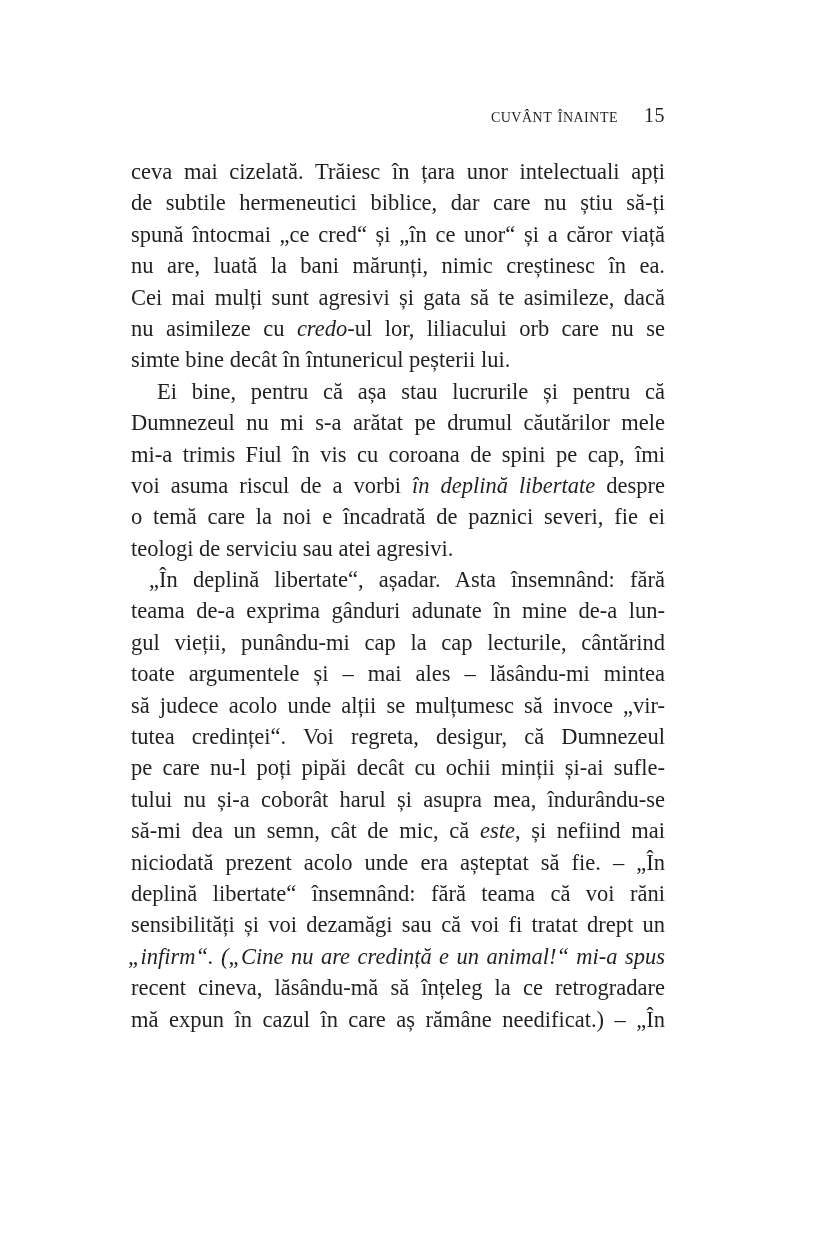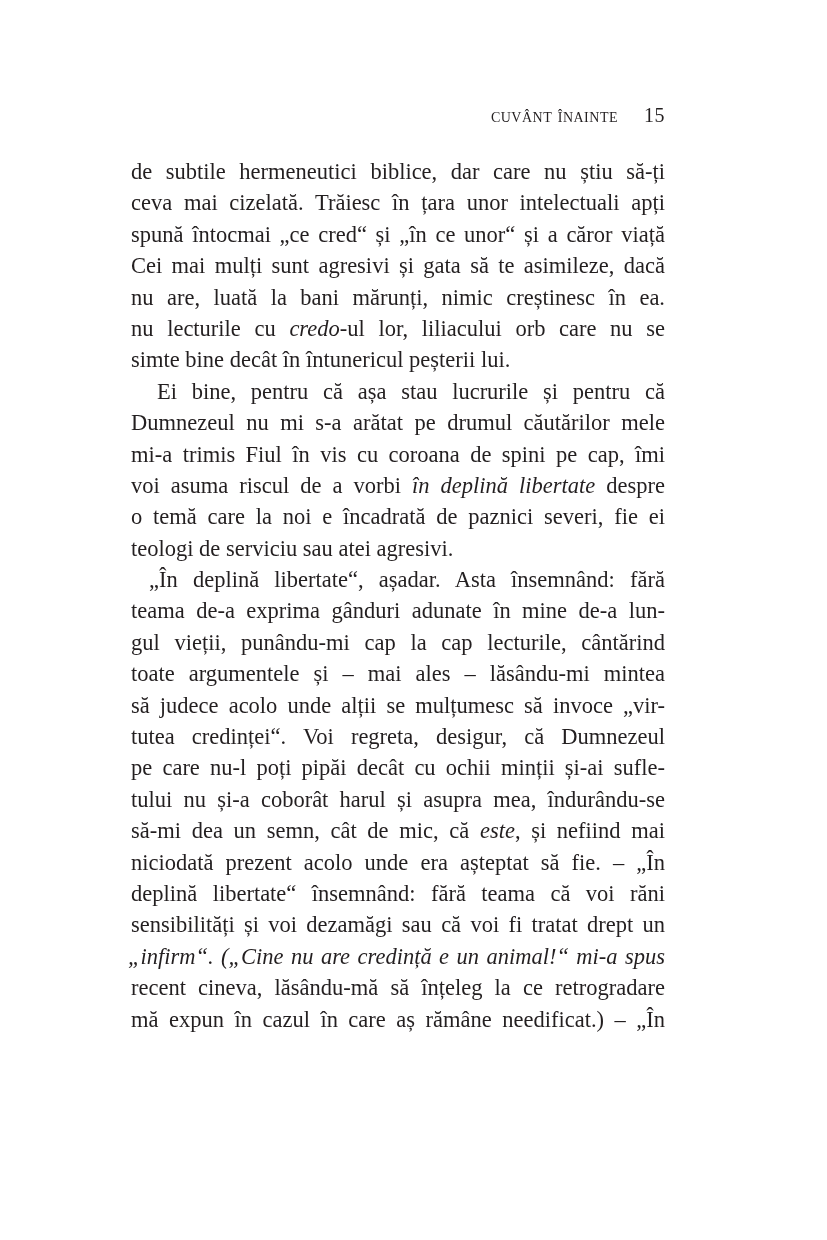--- a/index.html
+++ b/index.html
@@ -30,26 +30,26 @@
 </style>
 </head>
 <body>
 
 <div class="page">
   <div class="running-head">
     <span class="title">Cuvânt înainte</span><span class="pageno">15</span>
   </div>
 
   <div class="body">
+    <span class="line">ceva mai cizelată. Trăiesc în țara unor intelectuali apți</span>
     <span class="line">de subtile hermeneutici biblice, dar care nu știu să-ți</span>
-    <span class="line">ceva mai cizelată. Trăiesc în țara unor intelectuali apți</span>
     <span class="line">spună întocmai „ce cred“ și „în ce unor“ și a căror viață</span>
+    <span class="line">nu are, luată la bani mărunți, nimic creștinesc în ea.</span>
     <span class="line">Cei mai mulți sunt agresivi și gata să te asimileze, dacă</span>
-    <span class="line">nu are, luată la bani mărunți, nimic creștinesc în ea.</span>
-    <span class="line"><span>nu lecturile cu </span><em>credo</em><span>-ul lor, liliacului orb care nu se</span></span>
+    <span class="line"><span>nu asimileze cu </span><em>credo</em><span>-ul lor, liliacului orb care nu se</span></span>
     <span class="line last">simte bine decât în întunericul peșterii lui.</span>
 
     <span class="line indent">Ei bine, pentru că așa stau lucrurile și pentru că</span>
     <span class="line">Dumnezeul nu mi s-a arătat pe drumul căutărilor mele</span>
     <span class="line">mi-a trimis Fiul în vis cu coroana de spini pe cap, îmi</span>
     <span class="line"><span>voi asuma riscul de a vorbi </span><em>în deplină libertate</em><span> despre</span></span>
     <span class="line">o temă care la noi e încadrată de paznici severi, fie ei</span>
     <span class="line last">teologi de serviciu sau atei agresivi.</span>
 
     <span class="line indent" style="padding-left:18px;">„În deplină libertate“, așadar. Asta însemnând: fără</span>

